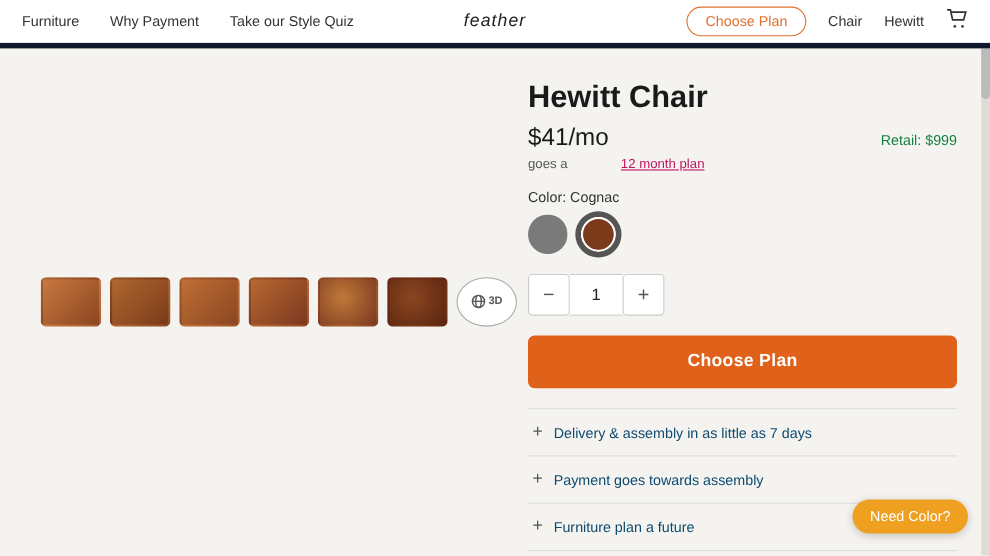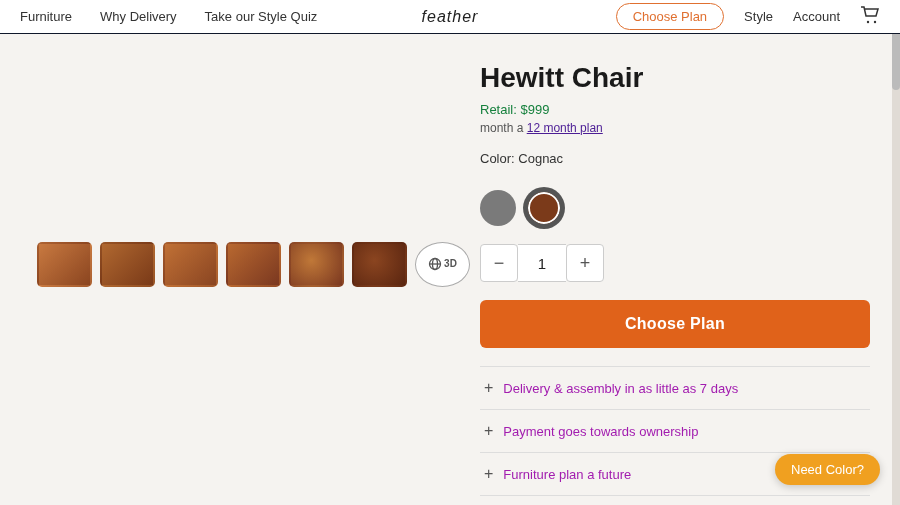--- a/index.html
+++ b/index.html
@@ -8,22 +8,22 @@
       background: #f5f3f0;
       width: 900px;
       height: 505px;
       overflow: hidden;
       position: relative;
     }
 
     
     .navbar {
       background: #fff;
-      border-bottom: 1px solid #0f172a;
-      height: 34px;
+      border-bottom: 5px solid #0f172a;
+      height: 44px;
       display: flex;
       align-items: center;
       padding: 0 20px;
       position: relative;
       z-index: 10;
     }
     .nav-left {
       display: flex;
       gap: 28px;
       align-items: center;
@@ -165,28 +165,29 @@
     .retail-price {
       font-size: 13px;
       color: #15803d;
     }
     .plan-note {
       font-size: 12px;
       color: #555;
       margin-bottom: 16px;
     }
     .plan-link {
-      color: #4c1d95;
+      color: #be185d;
       text-decoration: underline;
       cursor: pointer;
+      margin-left: 45px;
     }
     .color-label {
       font-size: 13px;
       color: #333;
-      margin-bottom: 24px;
+      margin-bottom: 8px;
     }
     .color-swatches {
       display: flex;
       gap: 10px;
       margin-bottom: 18px;
     }
     .swatch {
       width: 36px;
       height: 36px;
       border-radius: 50%;
@@ -258,21 +259,21 @@
     }
     .accordion-item:last-child {
       border-bottom: 1px solid #ddd;
     }
     .accordion-plus {
       font-size: 16px;
       color: #555;
     }
     .accordion-label {
       font-size: 13px;
-      color: #a21caf;
+      color: #0c4a6e;
     }
 
     
     .scrollbar {
       position: absolute;
       right: 0;
       top: 0;
       width: 8px;
       height: 505px;
       background: #e0dbd5;
@@ -307,28 +308,28 @@
     .thumb-4 { background: linear-gradient(135deg, #b86830 0%, #7b3820 100%); }
     .thumb-5 { background: radial-gradient(circle at 40% 40%, #c07838, #7b3820); }
     .thumb-6 { background: radial-gradient(circle at 40% 40%, #8b4520, #5a2510); }
   </style>
 </head>
 <body>
 
 <nav class="navbar">
   <div class="nav-left">
     <a class="nav-link">Furniture</a>
-    <a class="nav-link">Why Delivery</a>
+    <a class="nav-link">Why Payment</a>
     <a class="nav-link">Take our Style Quiz</a>
   </div>
   <div class="nav-brand">feather</div>
   <div class="nav-right">
     <button class="choose-plan-btn">Choose Plan</button>
-    <span class="nav-link">Style</span>
-    <span class="nav-link">Account</span>
+    <span class="nav-link">Chair</span>
+    <span class="nav-link">Hewitt</span>
     <span class="nav-icon">
       <svg width="20" height="18" viewBox="0 0 20 18" fill="none" stroke="#333" stroke-width="1.5">
         <path d="M1 1h3l2 9h10l2-7H5"></path>
         <circle cx="8" cy="16" r="1.2" fill="#333" stroke="none"></circle>
         <circle cx="15" cy="16" r="1.2" fill="#333" stroke="none"></circle>
       </svg>
     </span>
   </div>
 </nav>
 
@@ -421,25 +422,26 @@
           </svg><span style="font-size:10px;font-weight:700;color:#555;">3D</span>
         </span>
       </div>
     </div>
   </div>
 
   <div class="product-info">
     <h1 class="product-title">Hewitt Chair</h1>
 
     <div class="price-row">
+      <span class="price-main">$41/mo</span>
       <span class="retail-price">Retail: $999</span>
     </div>
 
     <p class="plan-note">
-      <span>month a </span><a class="plan-link">12 month plan</a>
+      <span>goes a </span><a class="plan-link">12 month plan</a>
     </p>
 
     <div class="color-label">Color: Cognac</div>
 
     <div class="color-swatches">
       <div class="swatch swatch-gray"></div>
       <div class="swatch swatch-cognac selected"></div>
     </div>
 
     <div class="quantity-row">
@@ -450,21 +452,21 @@
 
     <button class="choose-plan-main">Choose Plan</button>
 
     <div>
       <div class="accordion-item">
         <span class="accordion-plus">+</span>
         <span class="accordion-label">Delivery &amp; assembly in as little as 7 days</span>
       </div>
       <div class="accordion-item">
         <span class="accordion-plus">+</span>
-        <span class="accordion-label">Payment goes towards ownership</span>
+        <span class="accordion-label">Payment goes towards assembly</span>
       </div>
       <div class="accordion-item">
         <span class="accordion-plus">+</span>
         <span class="accordion-label">Furniture plan a future</span>
       </div>
     </div>
   </div>
 </div>
 
 <div class="scrollbar">

